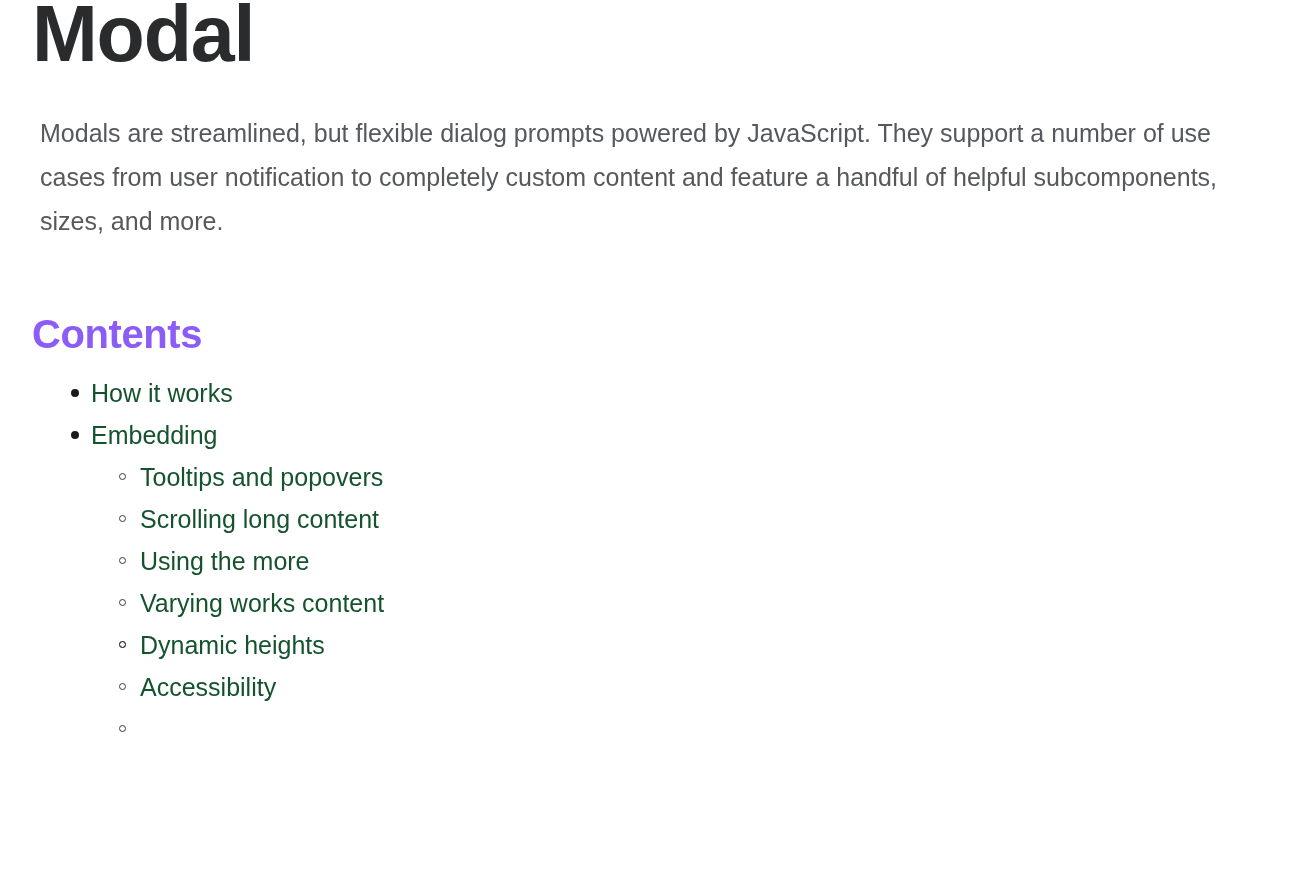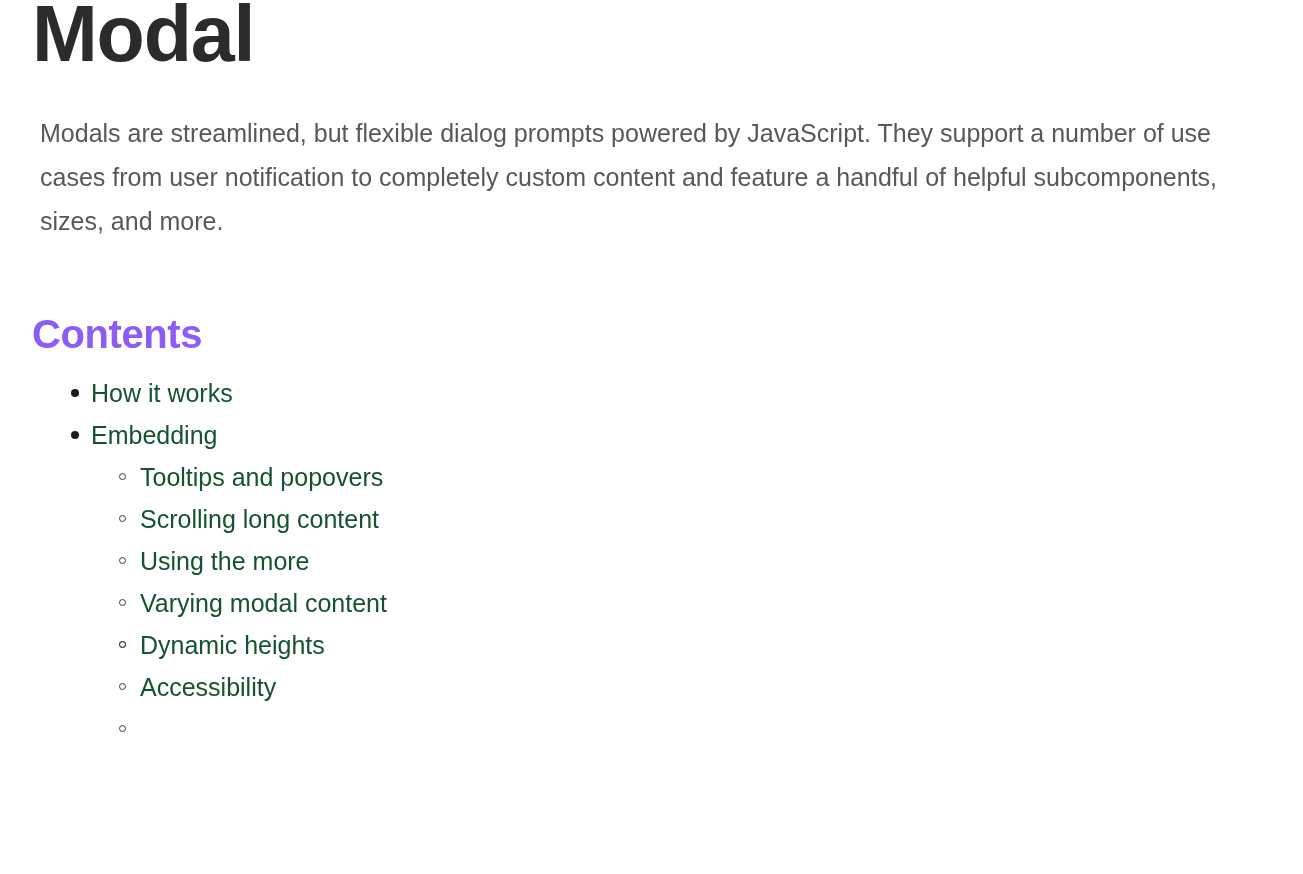--- a/index.html
+++ b/index.html
@@ -152,21 +152,21 @@
         <li>
           <span class="marker-hollow"></span>
           <a class="toc-link" href="#">Scrolling long content</a>
         </li>
         <li>
           <span class="marker-hollow"></span>
           <a class="toc-link" href="#">Using the more</a>
         </li>
         <li>
           <span class="marker-hollow"></span>
-          <a class="toc-link" href="#">Varying modal content</a>
+          <a class="toc-link" href="#">Varying works content</a>
         </li>
         <li>
           <span class="marker-hollow"></span>
         </li>
         <li>
           <span class="marker-hollow"></span>
           <a class="toc-link" href="#">Dynamic heights</a>
         </li>
         <li>
           <span class="marker-hollow"></span>

